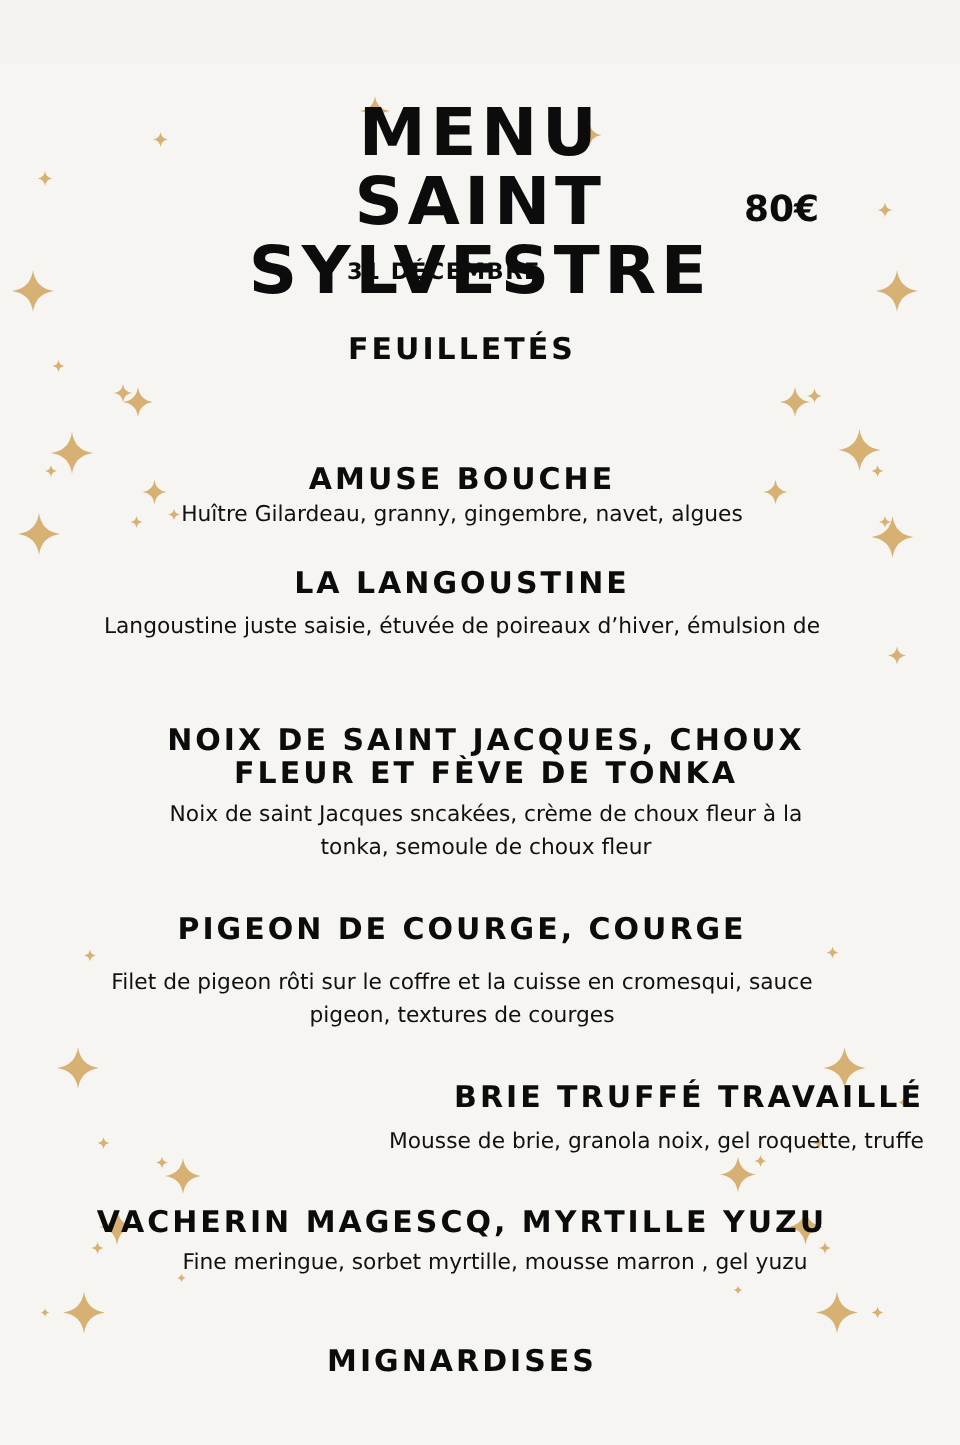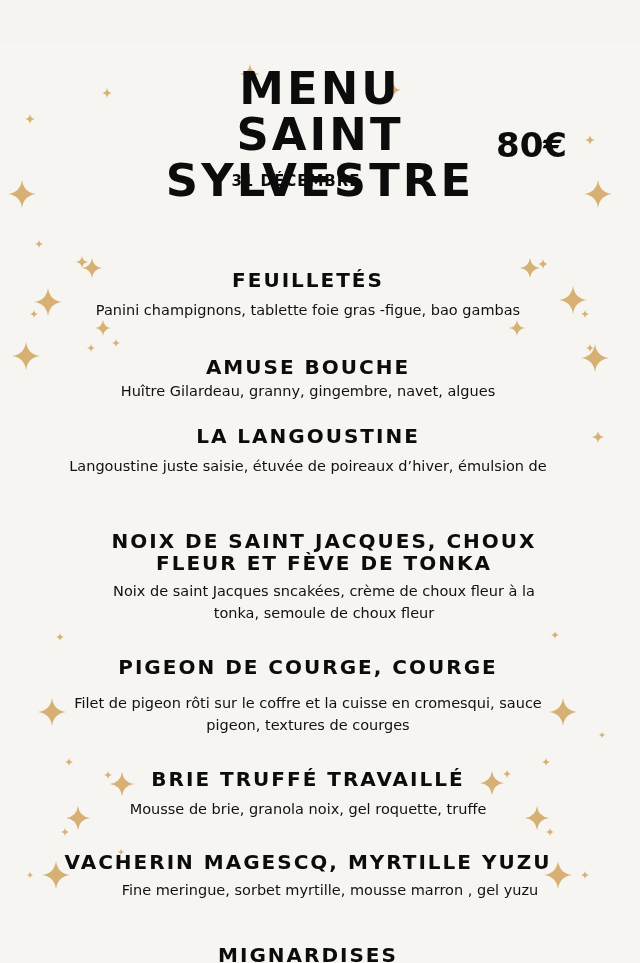--- a/index.html
+++ b/index.html
@@ -41,40 +41,39 @@
     transform: scaleX(1.02);
   }
   .title span { display: block; font-weight: bold; }
 
   .price {
     position: absolute;
     left: 496px;
     top: 125px;
     font-family: "DejaVu Sans", sans-serif;
     font-weight: bold;
-    font-size: 34px;
+    font-size: 24px;
     letter-spacing: 0px;
   }
   .date {
     position: absolute;
     left: 196px;
     top: 172px;
     width: 200px;
     text-align: center;
     font-weight: bold;
     font-size: 15px;
     letter-spacing: 1px;
   }
 
   .course {
     position: absolute;
     left: 0;
     width: 616px;
     text-align: center;
-    margin-top: 48px;
   }
   .course-title {
     font-family: "DejaVu Sans", sans-serif;
     font-weight: bold;
     font-size: 20px;
     letter-spacing: 2px;
     line-height: 22px;
     margin: 0;
   }
   .course-desc {
@@ -321,21 +320,20 @@
 <div class="title">
   <span>MENU SAINT</span>
   <span>SYLVESTRE</span>
 </div>
 
 <div class="price">80€</div>
 <div class="date">31 DÉCEMBRE</div>
 
 <div class="course" style="top:221px;">
   <p class="course-title">FEUILLETÉS</p>
-  <p class="course-desc" style="margin-top:8px;">Panini champignons, tablette foie gras -figue,  bao gambas</p>
 </div>
 
 <div class="course" style="top:308px;">
   <p class="course-title">AMUSE BOUCHE</p>
   <p class="course-desc" style="margin-top:2px;">Huître Gilardeau, granny, gingembre, navet, algues</p>
 </div>
 
 <div class="course" style="top:377px;">
   <p class="course-title">LA LANGOUSTINE</p>
   <p class="course-desc" style="margin-top:8px;">Langoustine juste saisie, étuvée de poireaux d’hiver, émulsion de</p>
@@ -347,21 +345,21 @@
   <p class="course-desc" style="margin-top:6px;">Noix de saint Jacques sncakées, crème de choux fleur à la</p>
   <p class="course-desc">tonka, semoule de choux fleur</p>
 </div>
 
 <div class="course" style="top:608px;">
   <p class="course-title">PIGEON DE COURGE, COURGE</p>
   <p class="course-desc" style="margin-top:14px;">Filet de pigeon rôti sur le coffre et la cuisse en cromesqui, sauce</p>
   <p class="course-desc">pigeon, textures de courges</p>
 </div>
 
-<div class="course" style="top:720px;">
+<div class="course" style="top:720px;text-align:right;">
   <p class="course-title">BRIE TRUFFÉ TRAVAILLÉ</p>
   <p class="course-desc" style="margin-top:8px;">Mousse de brie, granola noix, gel roquette, truffe</p>
 </div>
 
 <div class="course" style="top:803px;">
   <p class="course-title">VACHERIN MAGESCQ, MYRTILLE YUZU</p>
   <p class="course-desc" style="margin-top:6px;padding-left:44px;">Fine meringue, sorbet myrtille, mousse marron , gel yuzu</p>
 </div>
 
 <div class="course" style="top:896px;">

